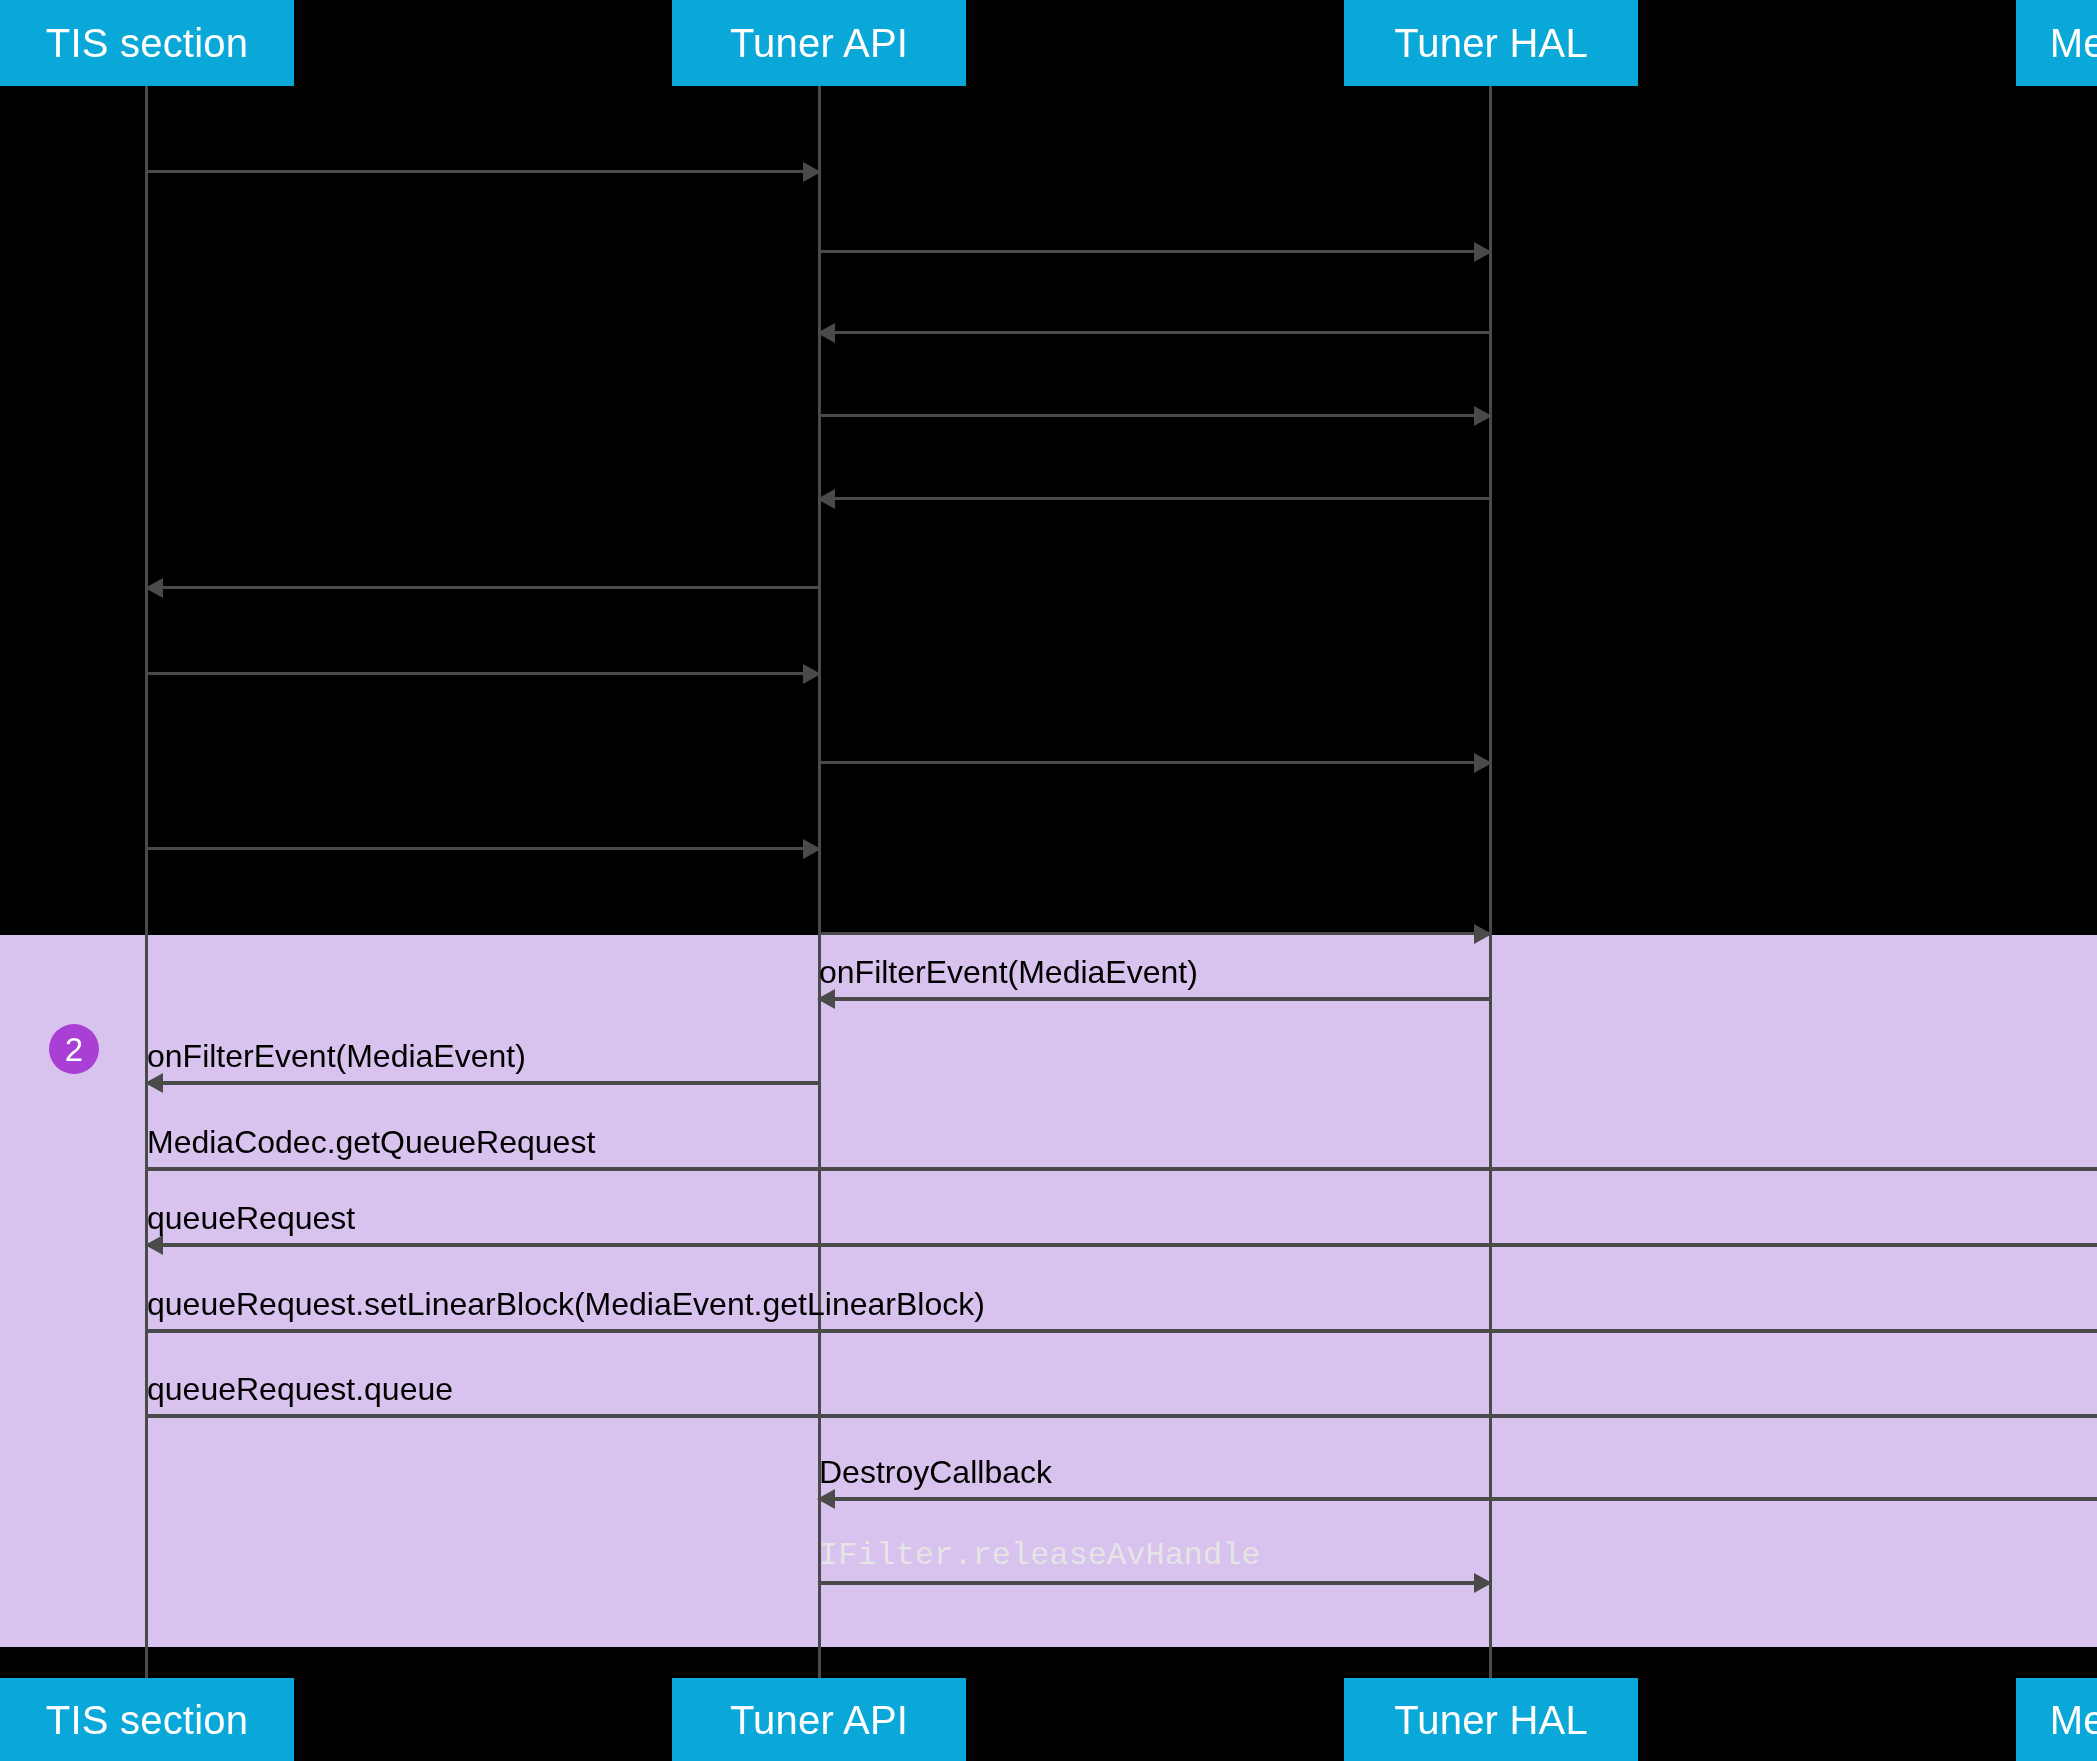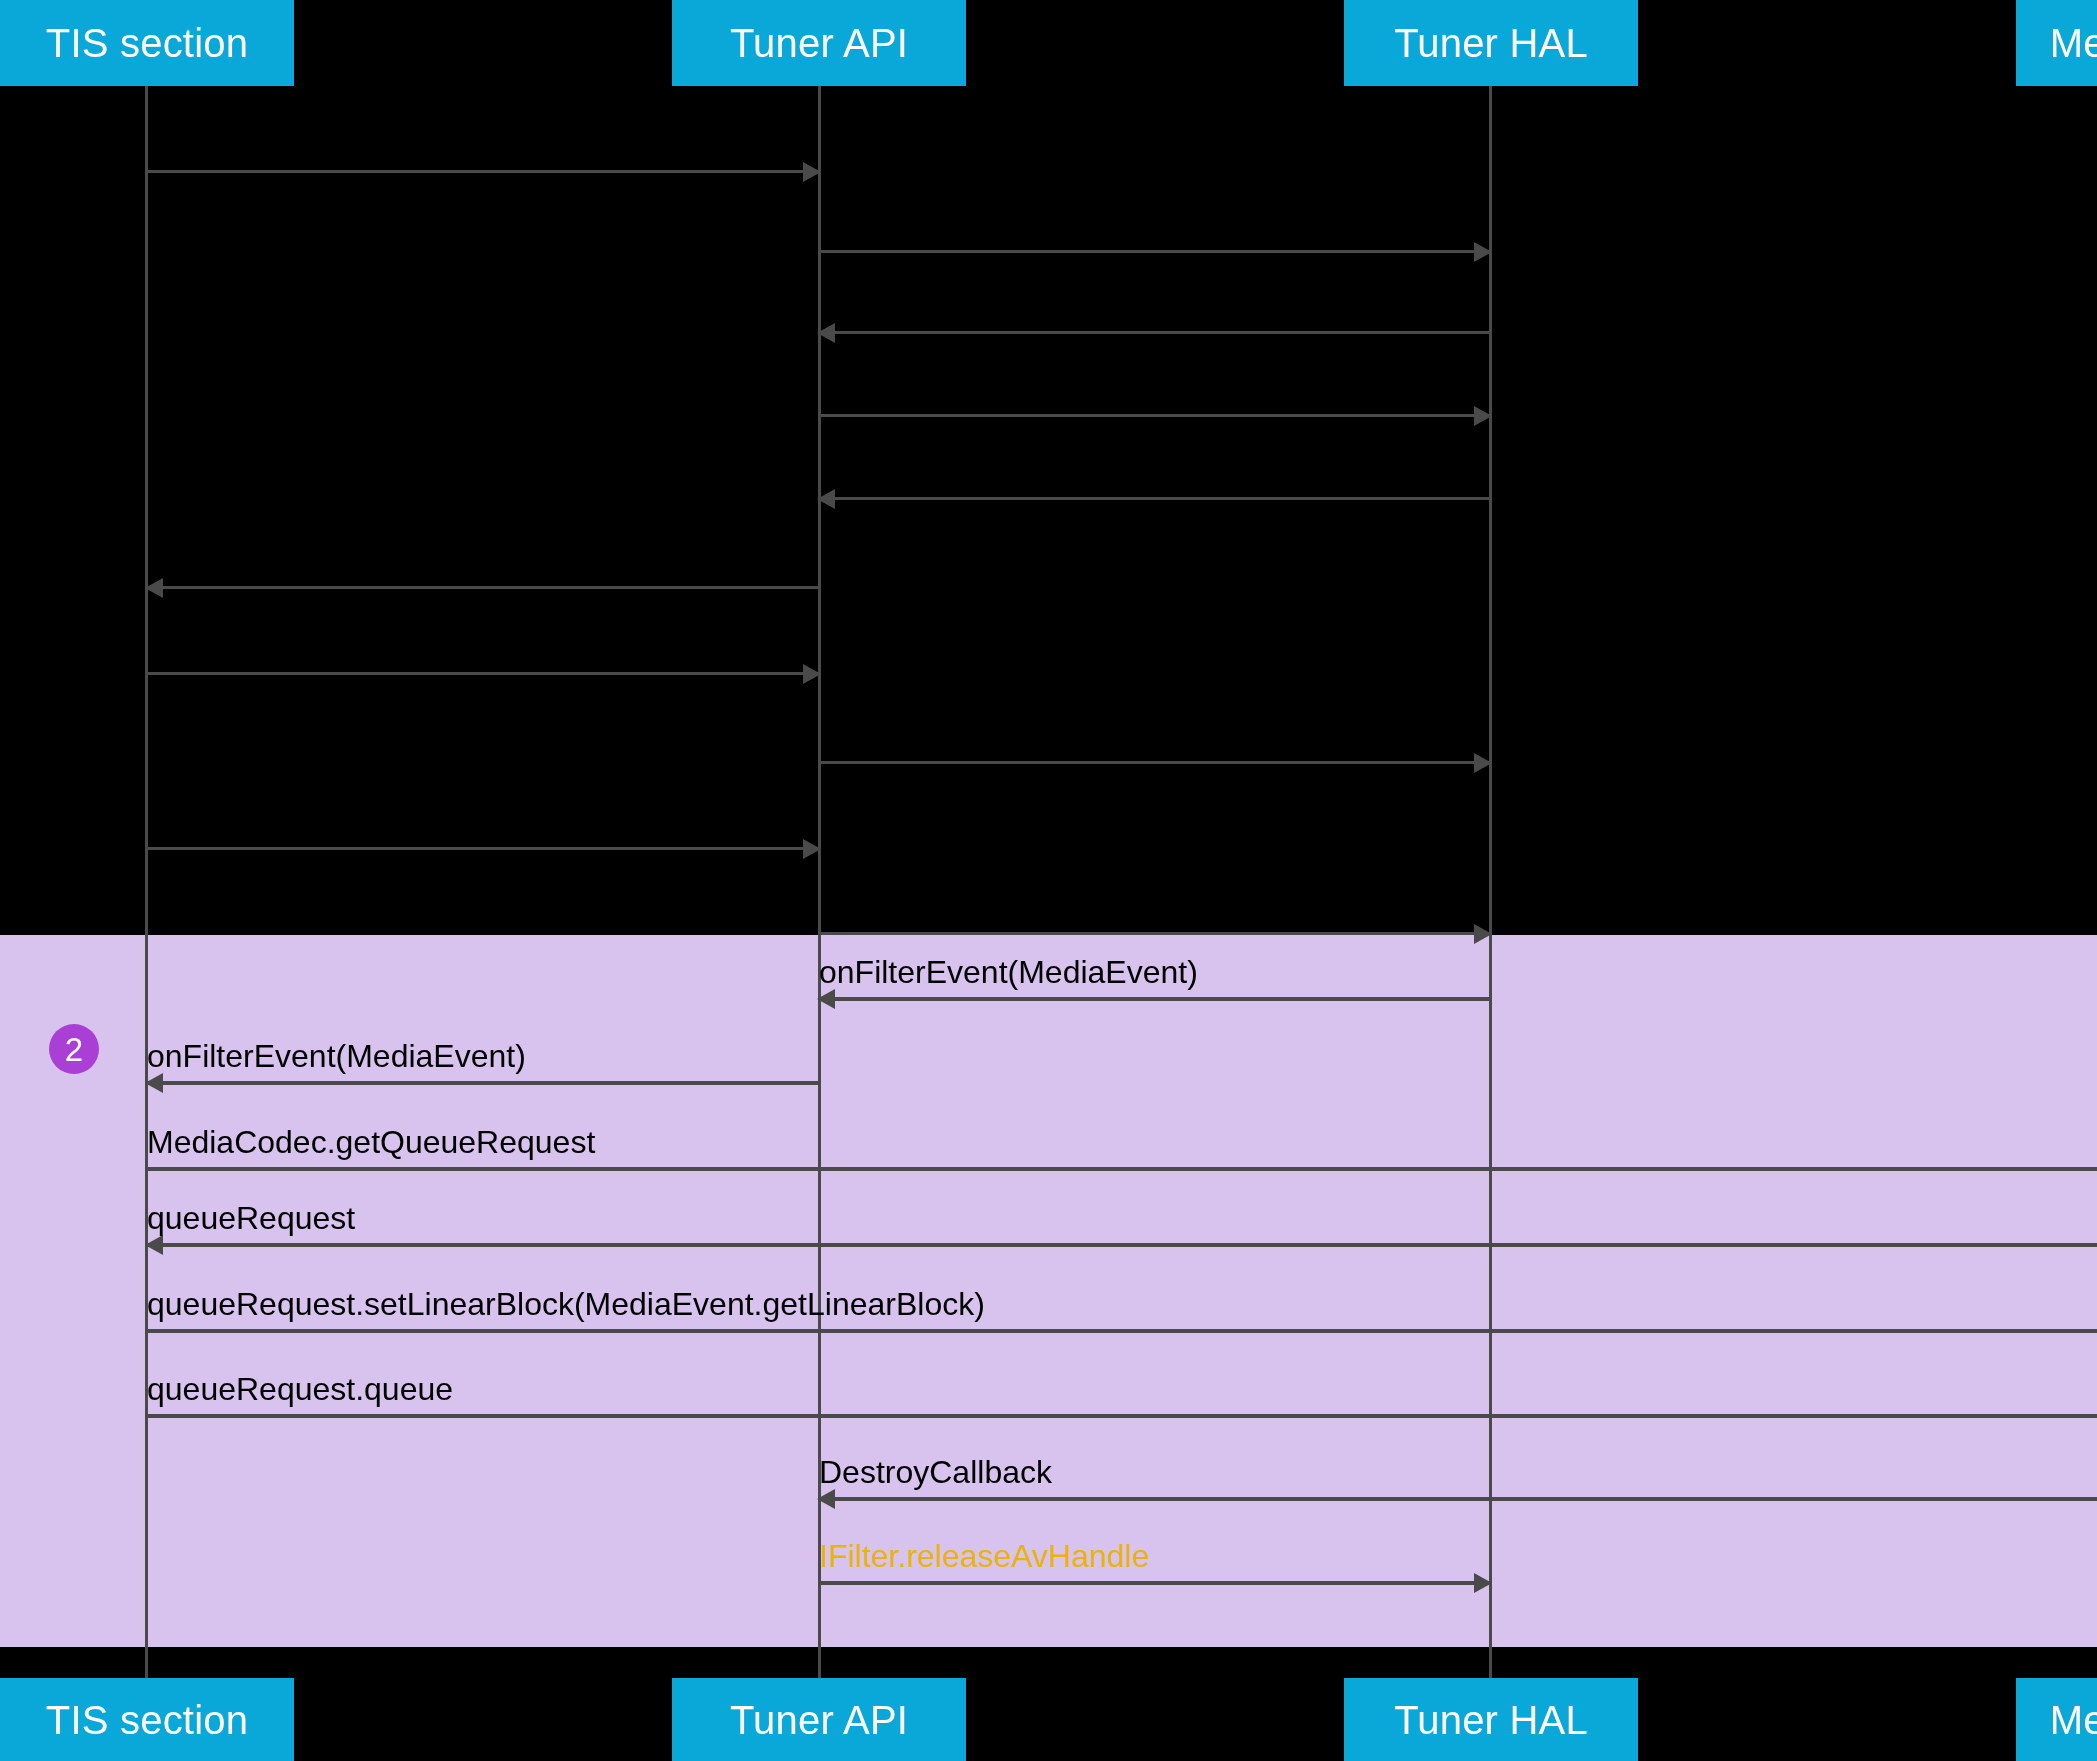--- a/index.html
+++ b/index.html
@@ -190,21 +190,21 @@
         <div class="lab" style="color: rgb(0, 0, 0);">queueRequest.queue</div>
       </div>
       <div class="msg left" style="left: 819px; top: 1497px; width: 1343px;">
         <div class="shaft" style="background: rgb(74, 74, 74);"></div>
         <div class="head"></div>
         <div class="lab" style="color: rgb(0, 0, 0);">DestroyCallback</div>
       </div>
       <div class="msg right" style="left: 819px; top: 1581px; width: 671px;">
         <div class="shaft" style="background: rgb(74, 74, 74);"></div>
         <div class="head"></div>
-        <div class="lab" style="color: #eab308;">IFilter.releaseAvHandle</div>
+        <div class="lab" style="color: #e5e5e5; font-family: Liberation Mono, monospace;">IFilter.releaseAvHandle</div>
       </div>
     </div>
 
   <div id="footer-boxes">
       <div class="pbox" style="left: 0px; top: 1678px; width: 294px; height: 84px; background: rgb(10, 168, 216); color: rgb(255, 255, 255);">
         <span>TIS section</span>
       </div>
       <div class="pbox" style="left: 672px; top: 1678px; width: 294px; height: 84px; background: rgb(10, 168, 216); color: rgb(255, 255, 255);">
         <span>Tuner API</span>
       </div>

